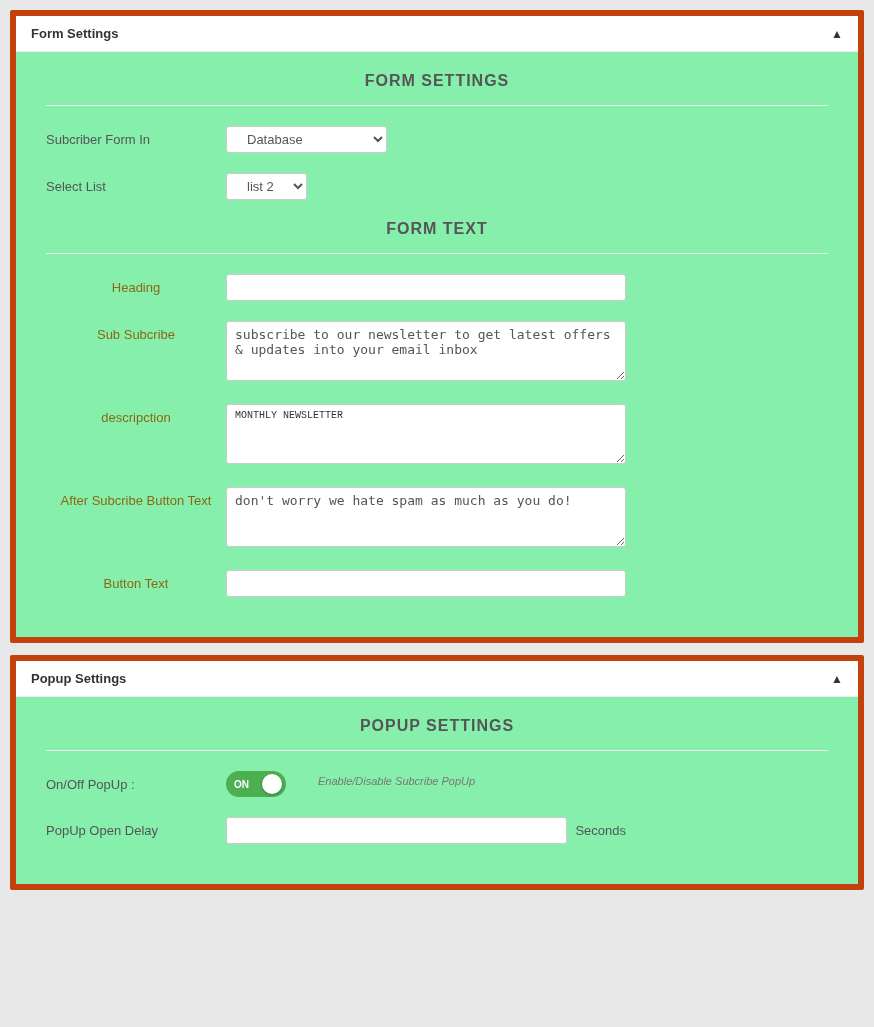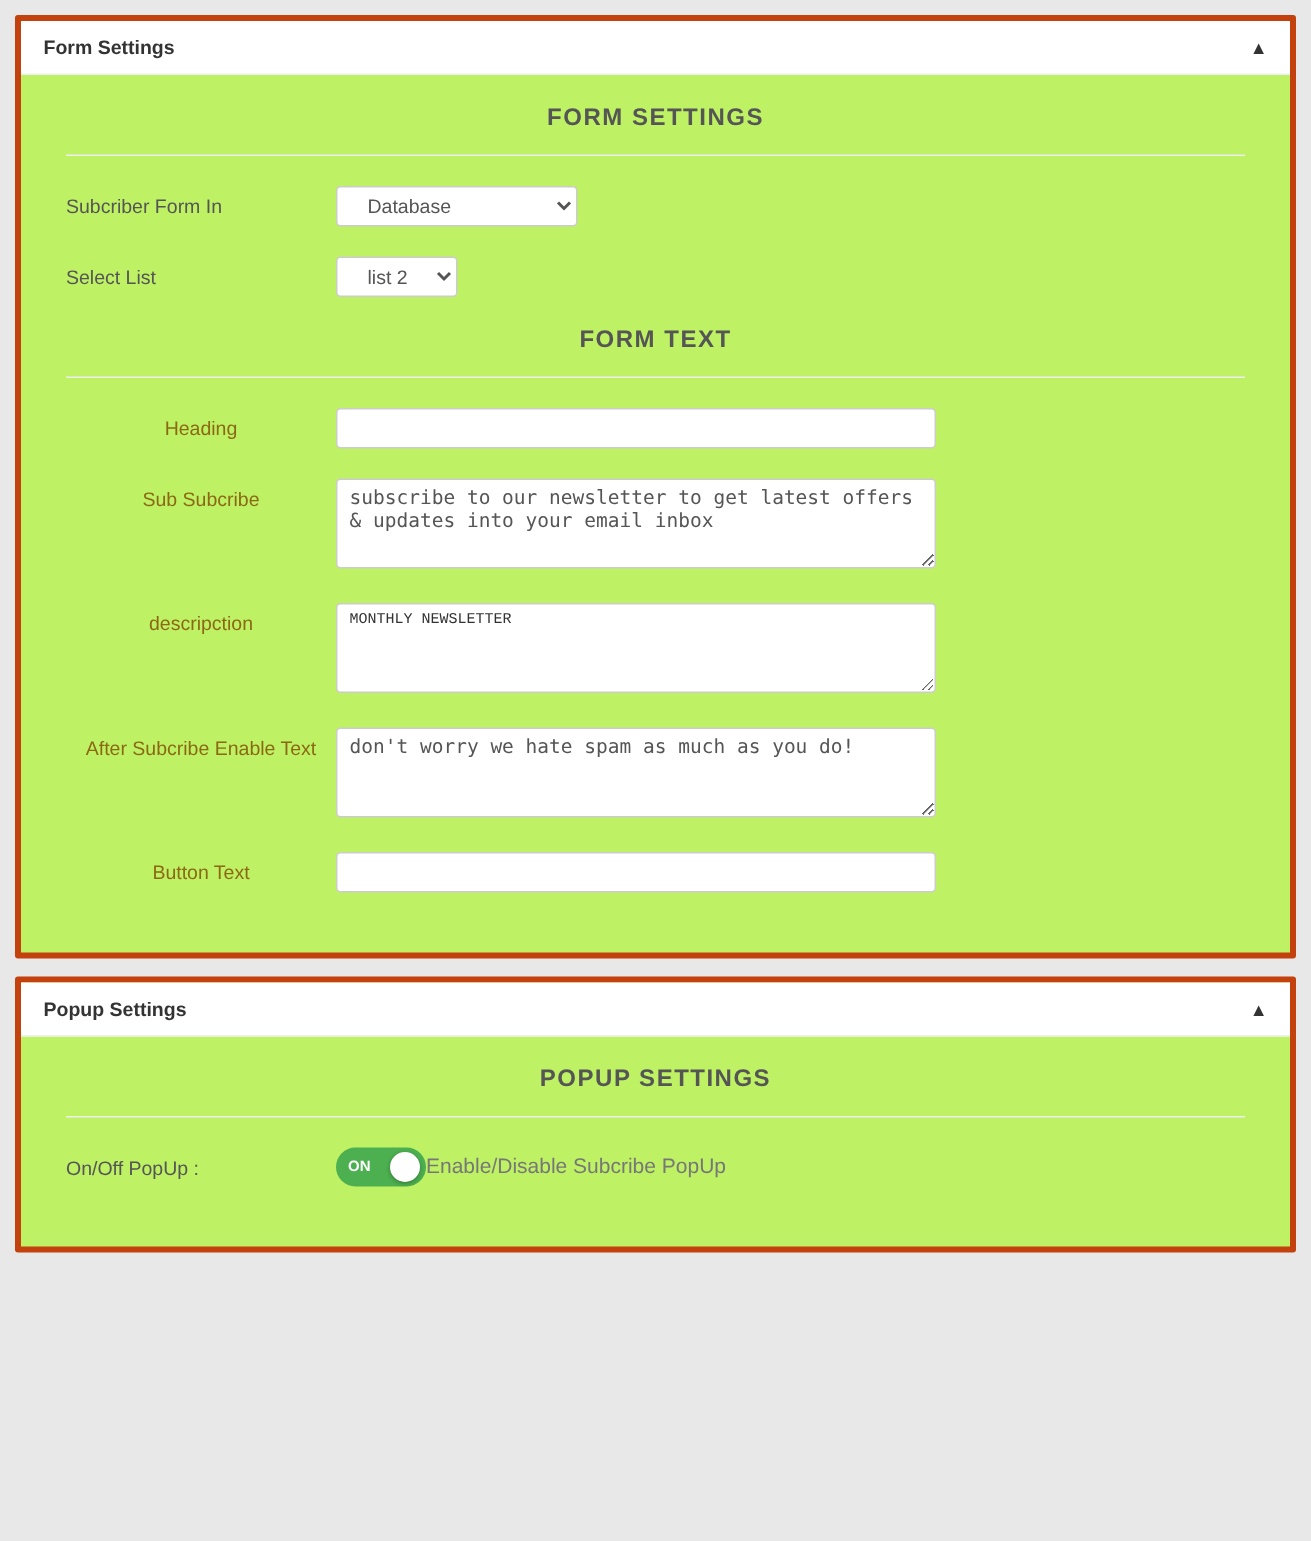--- a/index.html
+++ b/index.html
@@ -12,22 +12,22 @@
       background: #e8e8e8;
       font-family: Arial, sans-serif;
       font-size: 13px;
       color: #333;
       padding: 10px;
       width: 874px;
       min-height: 1027px;
     }
 
     .panel {
-      background: #bef264;
-      border: 4px solid #c2410c;
+      background: #86efac;
+      border: 6px solid #c2410c;
       margin-bottom: 12px;
       border-radius: 2px;
     }
 
     .panel-header {
       display: flex;
       justify-content: space-between;
       align-items: center;
       padding: 10px 15px;
       background: #fff;
@@ -168,23 +168,25 @@
       left: 8px;
       color: #fff;
       font-size: 10px;
       font-weight: bold;
       top: 50%;
       transform: translateY(-50%);
       z-index: 1;
     }
 
     .toggle-hint {
-      font-size: 14px;
+      font-size: 11px;
       color: #777;
+      font-style: italic;
       margin-top: 4px;
+      margin-left: 32px;
     }
 
     .seconds-label {
       margin-left: 8px;
       padding-top: 6px;
       color: #555;
       font-size: 13px;
     }
 
     .delay-row {
@@ -256,21 +258,21 @@
     </div>
 
     <div class="form-row">
       <div class="form-label colored-label">descripction</div>
       <div class="form-control">
         <textarea rows="3" style="font-size: 10px; font-family: Liberation Mono, monospace; color: rgb(51, 51, 51);">MONTHLY NEWSLETTER</textarea>
       </div>
     </div>
 
     <div class="form-row">
-      <div class="form-label colored-label">After Subcribe Enable Text</div>
+      <div class="form-label colored-label">After Subcribe Button Text</div>
       <div class="form-control">
         <textarea rows="3" style="">don't worry we hate spam as much as you do!</textarea>
       </div>
     </div>
 
     <div class="form-row">
       <div class="form-label colored-label">Button Text</div>
       <div class="form-control">
         <input type="text" style="">
       </div>
@@ -295,15 +297,24 @@
         <label class="toggle-switch">
           <input type="checkbox" checked="" style="">
           <div class="toggle-slider">
             <span class="toggle-on-label">ON</span>
           </div>
         </label>
         <div class="toggle-hint">Enable/Disable Subcribe PopUp</div>
       </div>
     </div>
 
+    <div class="form-row">
+      <div class="form-label">PopUp Open Delay</div>
+      <div class="form-control">
+        <div class="delay-row">
+          <input type="text" class="delay-input" style="">
+          <span class="seconds-label">Seconds</span>
+        </div>
+      </div>
+    </div>
 
   </div>
 </div>
 
 </body></html>

